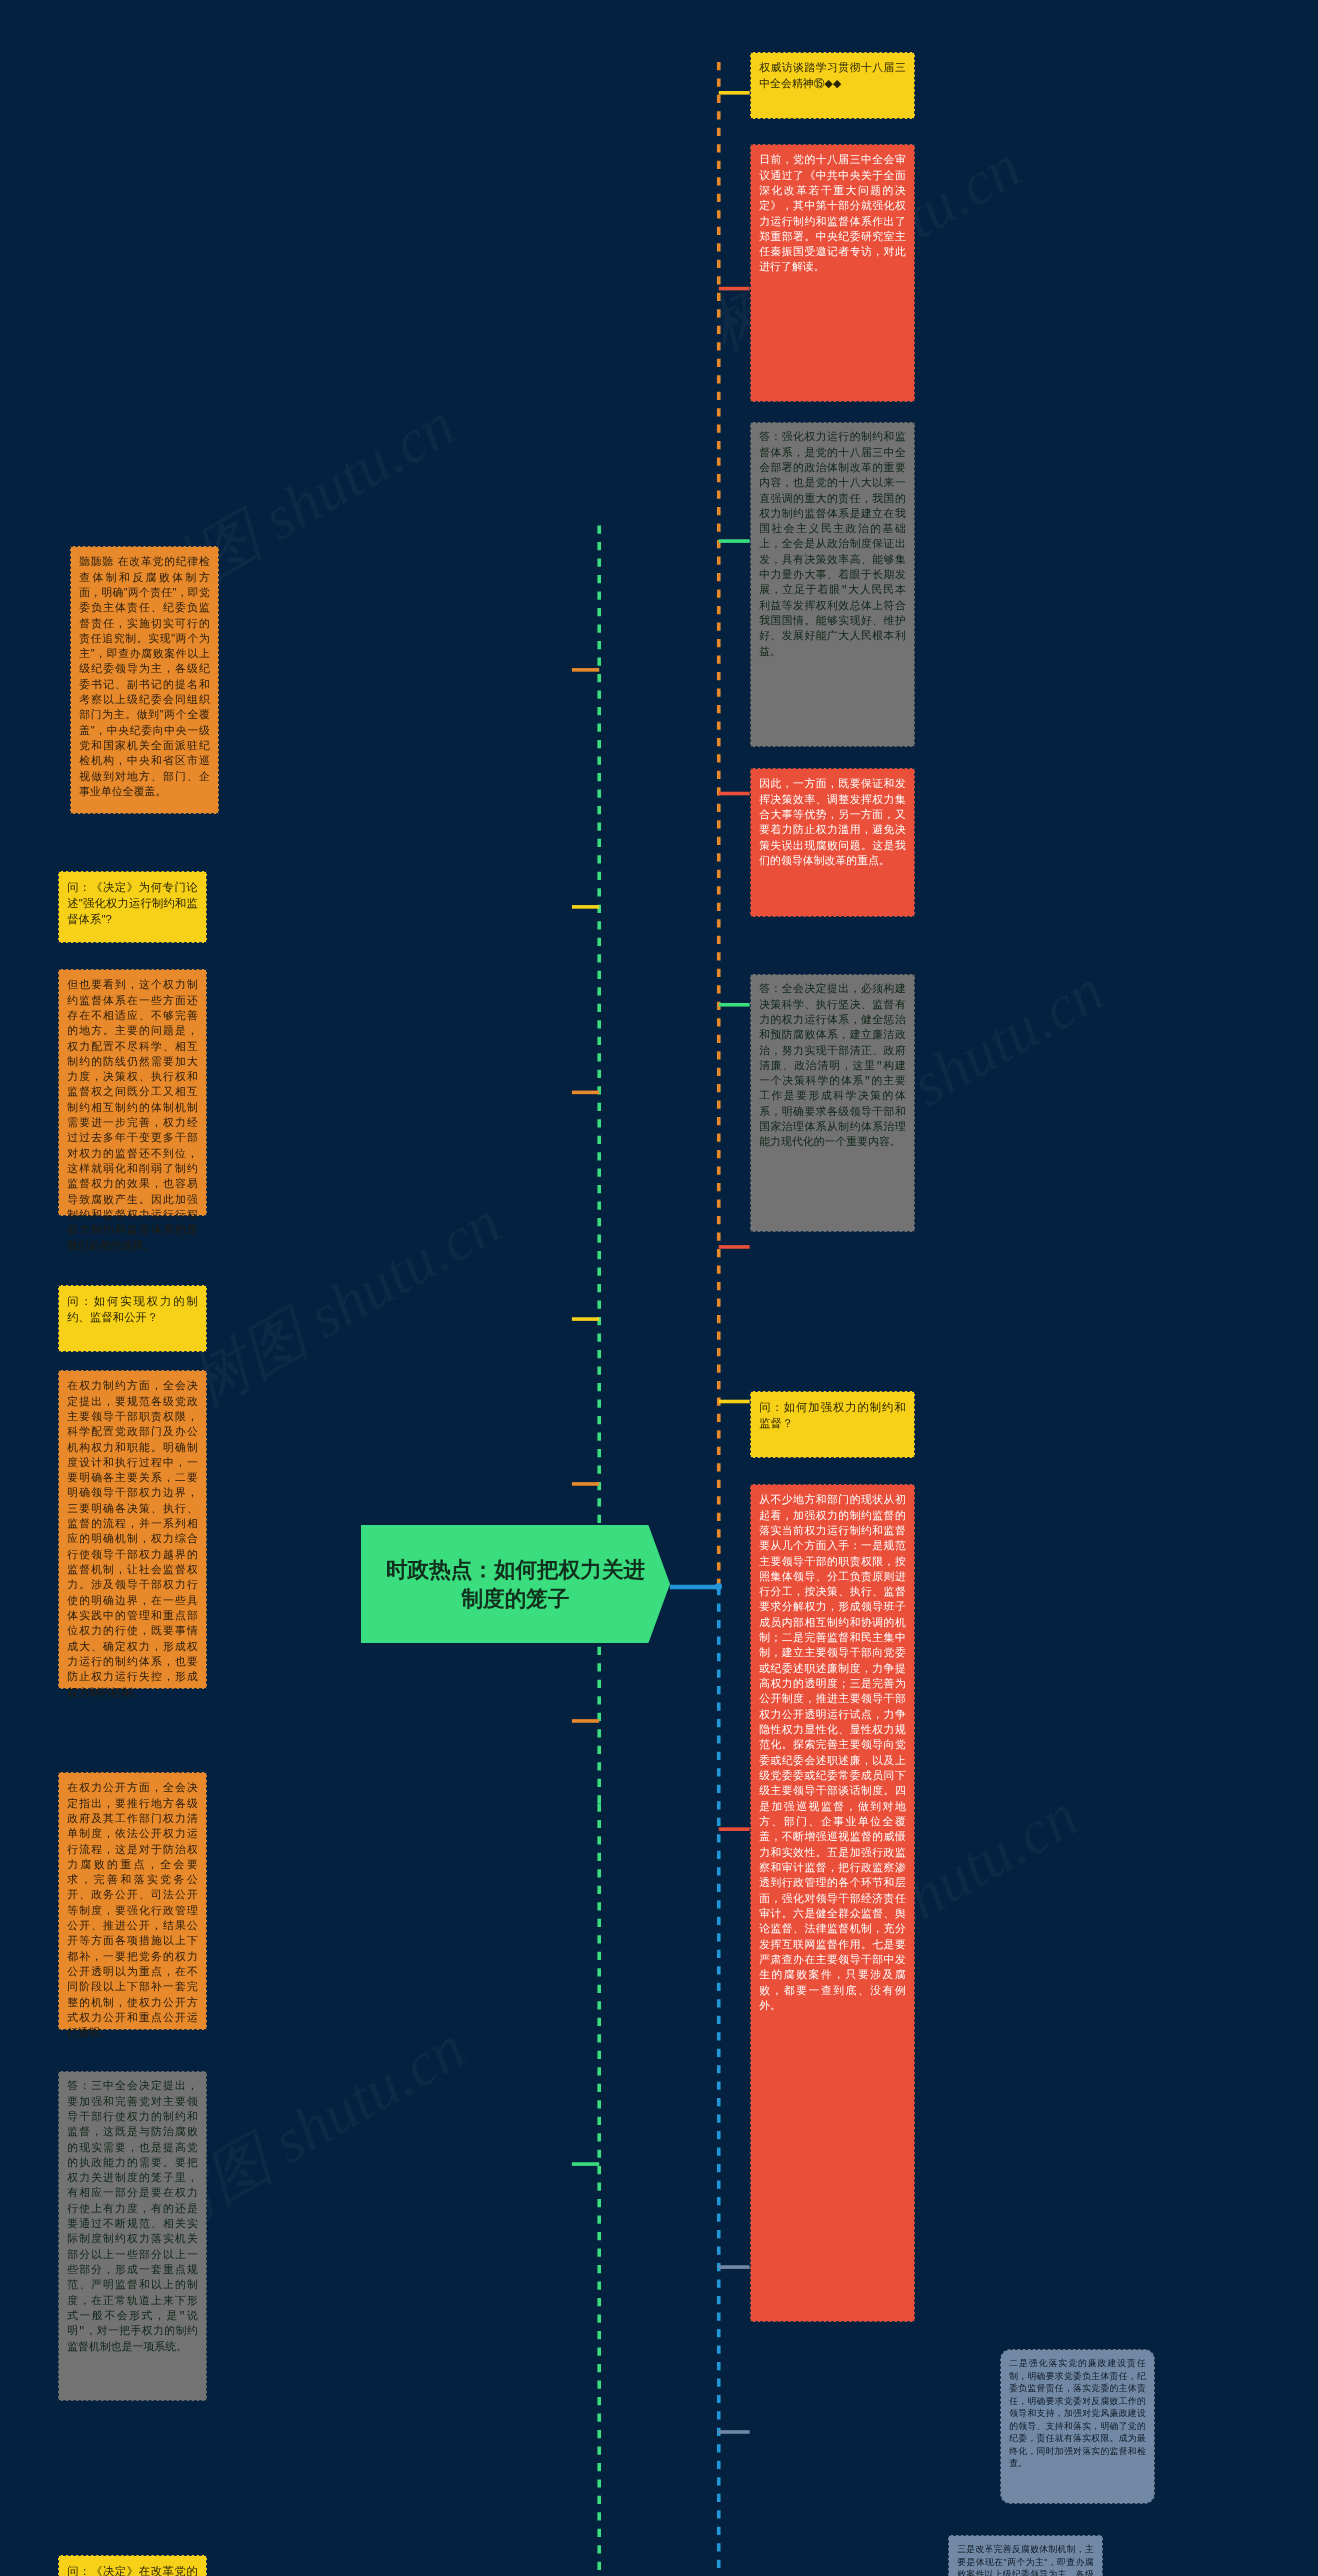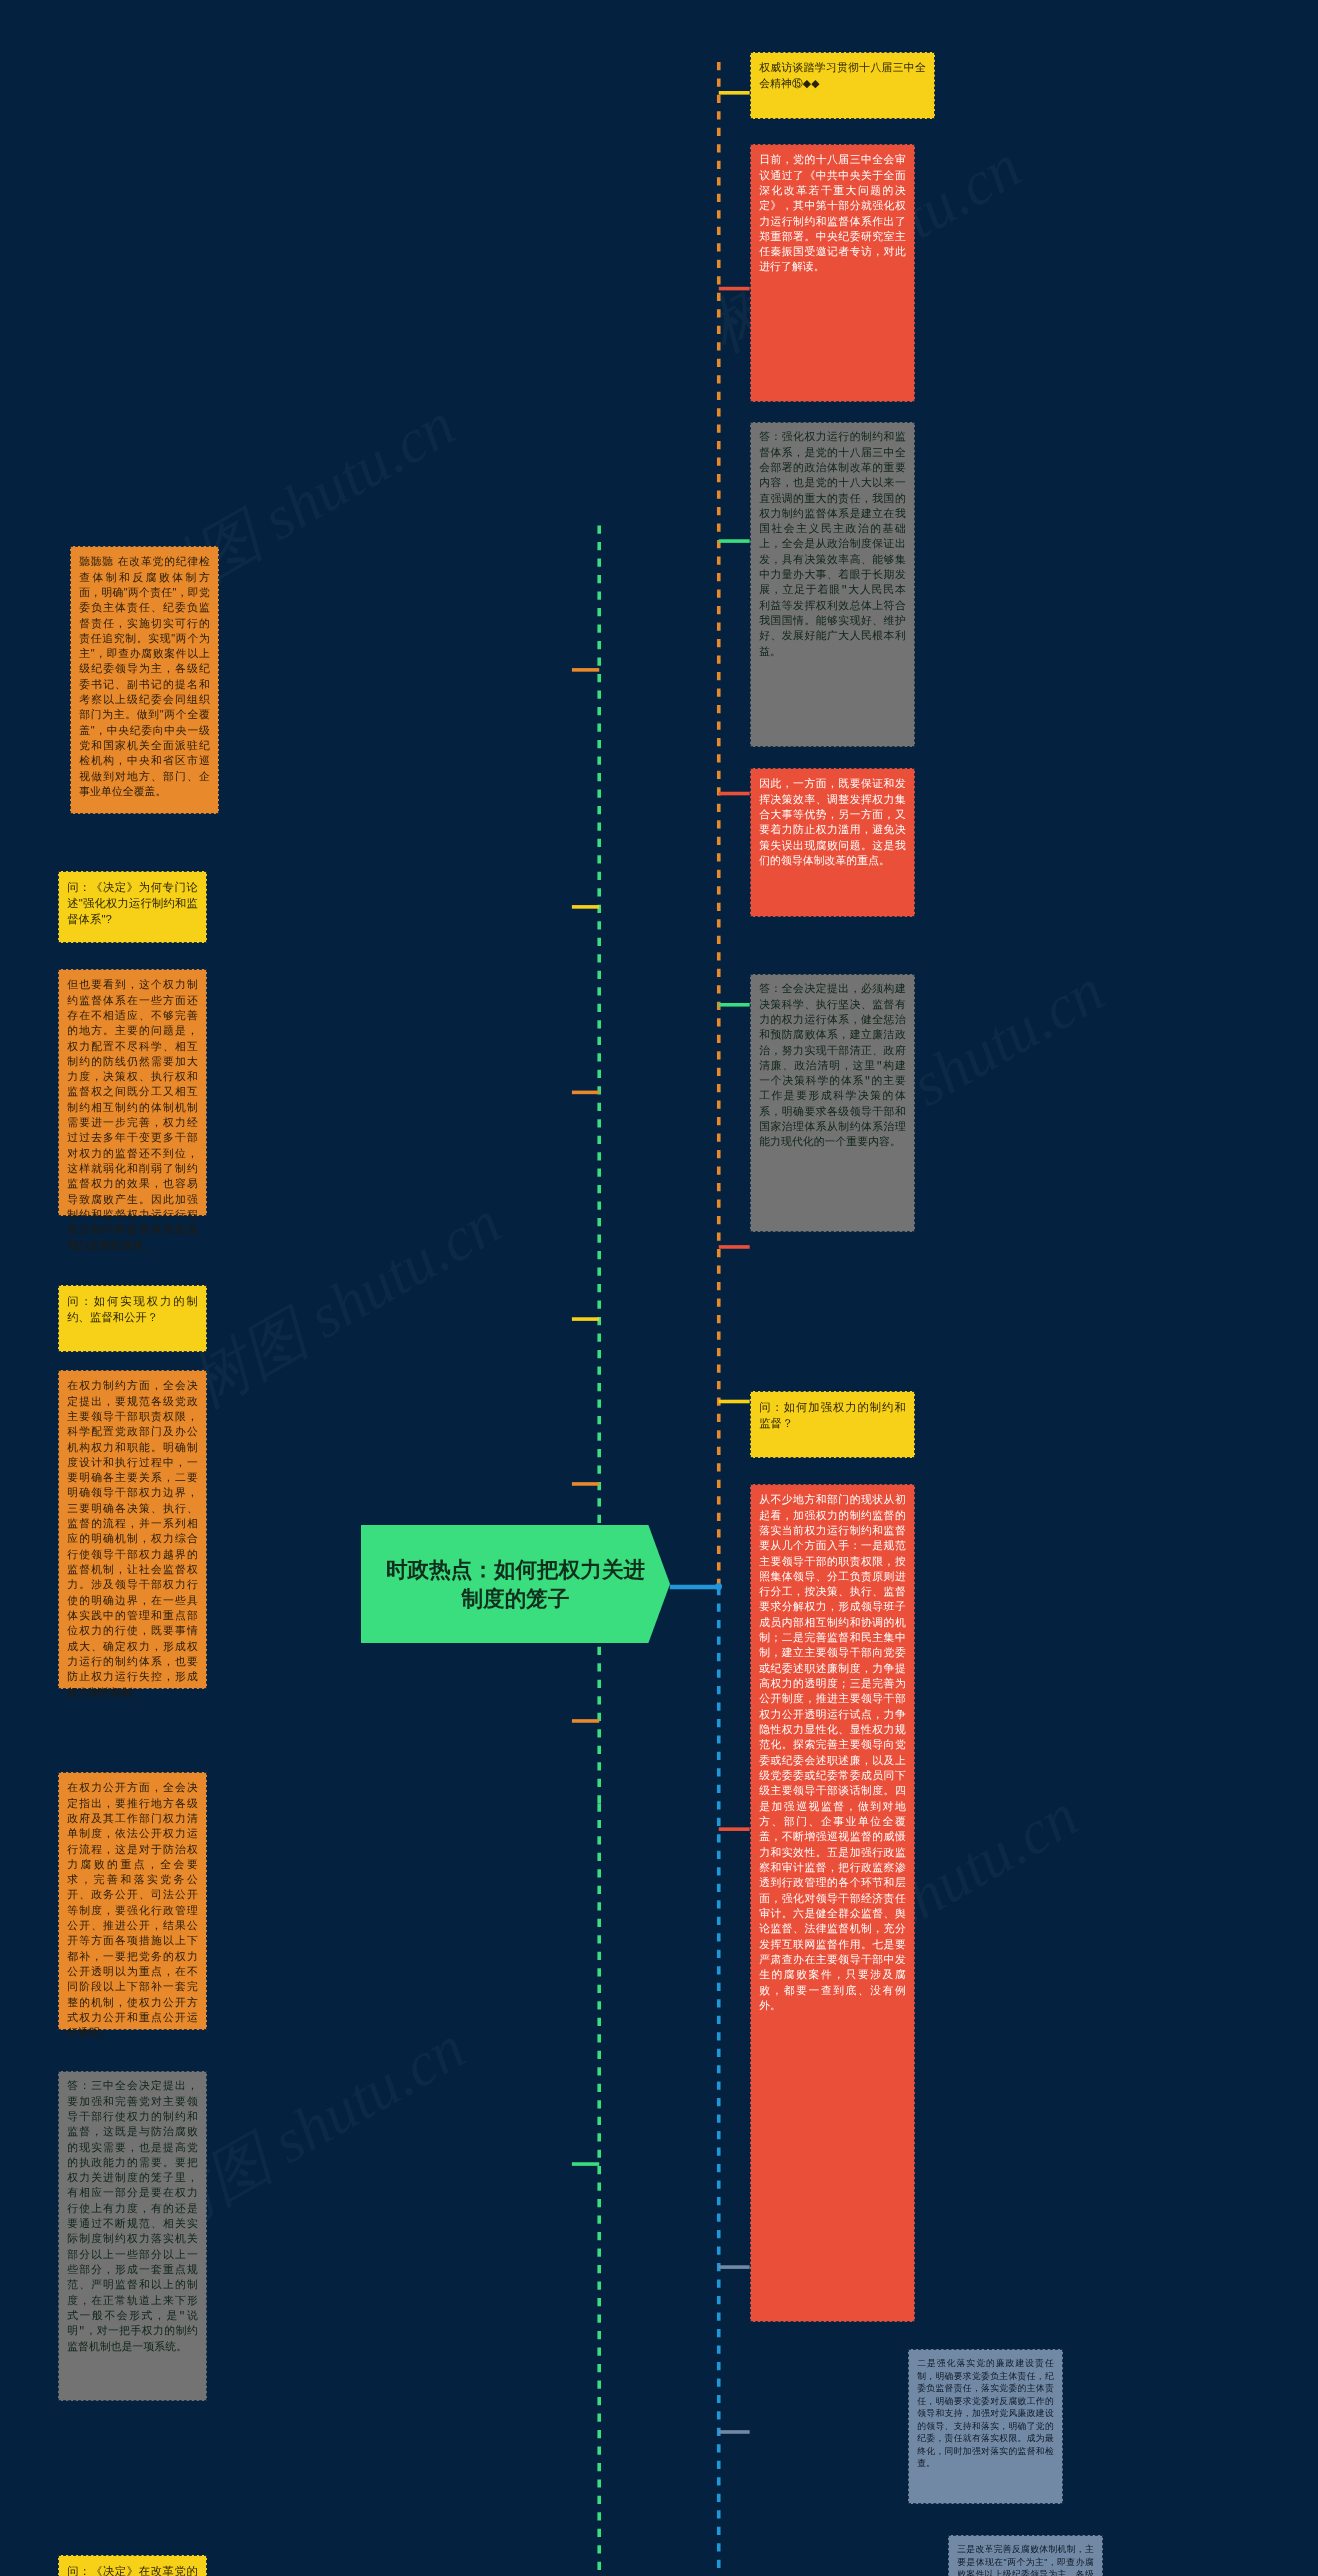--- a/index.html
+++ b/index.html
@@ -165,21 +165,21 @@
   </div>
 
   <div class="node dash c-green" style="left:58px; top:2071px; width:149px; height:330px;">
     <span>答：三中全会决定提出，要加强和完善党对主要领导干部行使权力的制约和监督，这既是与防治腐败的现实需要，也是提高党的执政能力的需要。要把权力关进制度的笼子里，有相应一部分是要在权力行使上有力度，有的还是要通过不断规范、相关实际制度制约权力落实机关部分以上一些部分以上一些部分，形成一套重点规范、严明监督和以上的制度，在正常轨道上来下形式一般不会形式，是"说明"，对一把手权力的制约监督机制也是一项系统。</span>
   </div>
 
   <div class="node dash c-yellow" style="left:58px; top:2555px; width:149px; height:93px; font-size:11.3px;">
     <span>问：《决定》在改革党的纪律检查体制完善反腐败体制机制方面有哪些具体做法？</span>
   </div>
 
-  <div class="node dash c-yellow" style="left:750px; top:52px; width:185px; height:67px; font-size:10.8px;">
+  <div class="node dash c-yellow" style="left:750px; top:52px; width:165px; height:67px; font-size:10.8px;">
     <span>权威访谈踏学习贯彻十八届三中全会精神⑮◆◆</span>
   </div>
 
   <div class="node dash c-red" style="left:750px; top:144px; width:165px; height:258px;">
     <span>日前，党的十八届三中全会审议通过了《中共中央关于全面深化改革若干重大问题的决定》，其中第十部分就强化权力运行制约和监督体系作出了郑重部署。中央纪委研究室主任秦振国受邀记者专访，对此进行了解读。</span>
   </div>
 
   <div class="node dash c-green" style="left:750px; top:422px; width:165px; height:325px;">
     <span>答：强化权力运行的制约和监督体系，是党的十八届三中全会部署的政治体制改革的重要内容，也是党的十八大以来一直强调的重大的责任，我国的权力制约监督体系是建立在我国社会主义民主政治的基础上，全会是从政治制度保证出发，具有决策效率高、能够集中力量办大事、着眼于长期发展，立足于着眼"大人民民本利益等发挥权利效总体上符合我国国情。能够实现好、维护好、发展好能广大人民根本利益。</span>
   </div>
@@ -195,21 +195,21 @@
 
   <div class="node dash c-yellow" style="left:750px; top:1391px; width:165px; height:67px; font-size:11.3px;">
     <span>问：如何加强权力的制约和监督？</span>
   </div>
 
   <div class="node dash c-red" style="left:750px; top:1484px; width:165px; height:838px;">
     <span>从不少地方和部门的现状从初起看，加强权力的制约监督的落实当前权力运行制约和监督要从几个方面入手：一是规范主要领导干部的职责权限，按照集体领导、分工负责原则进行分工，按决策、执行、监督要求分解权力，形成领导班子成员内部相互制约和协调的机制；二是完善监督和民主集中制，建立主要领导干部向党委或纪委述职述廉制度，力争提高权力的透明度；三是完善为公开制度，推进主要领导干部权力公开透明运行试点，力争隐性权力显性化、显性权力规范化。探索完善主要领导向党委或纪委会述职述廉，以及上级党委委或纪委常委成员同下级主要领导干部谈话制度。四是加强巡视监督，做到对地方、部门、企事业单位全覆盖，不断增强巡视监督的威慑力和实效性。五是加强行政监察和审计监督，把行政监察渗透到行政管理的各个环节和层面，强化对领导干部经济责任审计。六是健全群众监督、舆论监督、法律监督机制，充分发挥互联网监督作用。七是要严肃查办在主要领导干部中发生的腐败案件，只要涉及腐败，都要一查到底、没有例外。</span>
   </div>
 
 
-  <div class="node dash c-steel" style="left:908px; top:2349px; width:155px; height:155px; font-size:8.8px;">
+  <div class="node dash c-steel" style="left:1000px; top:2349px; width:155px; height:155px; font-size:8.8px;border-radius:10px;">
     <span>二是强化落实党的廉政建设责任制，明确要求党委负主体责任，纪委负监督责任，落实党委的主体责任，明确要求党委对反腐败工作的领导和支持，加强对党风廉政建设的领导、支持和落实，明确了党的纪委，责任就有落实权限。成为最终化，同时加强对落实的监督和检查。</span>
   </div>
 
   <div class="node dash c-steel" style="left:948px; top:2535px; width:155px; height:144px; font-size:8.8px;">
     <span>三是改革完善反腐败体制机制，主要是体现在"两个为主"，即查办腐败案件以上级纪委领导为主，各级纪委书记、副书记的提名和考察以上级纪委会同组织部门为主，这样就是提高了纪检监察机关履行监督职责的权威。</span>
   </div>
 
   <div class="hub" style="left:596px; top:1583px; background:#3ade7e;"></div>
   <div class="hub" style="left:715px; top:1583px; background:#2196d8;"></div>
 

